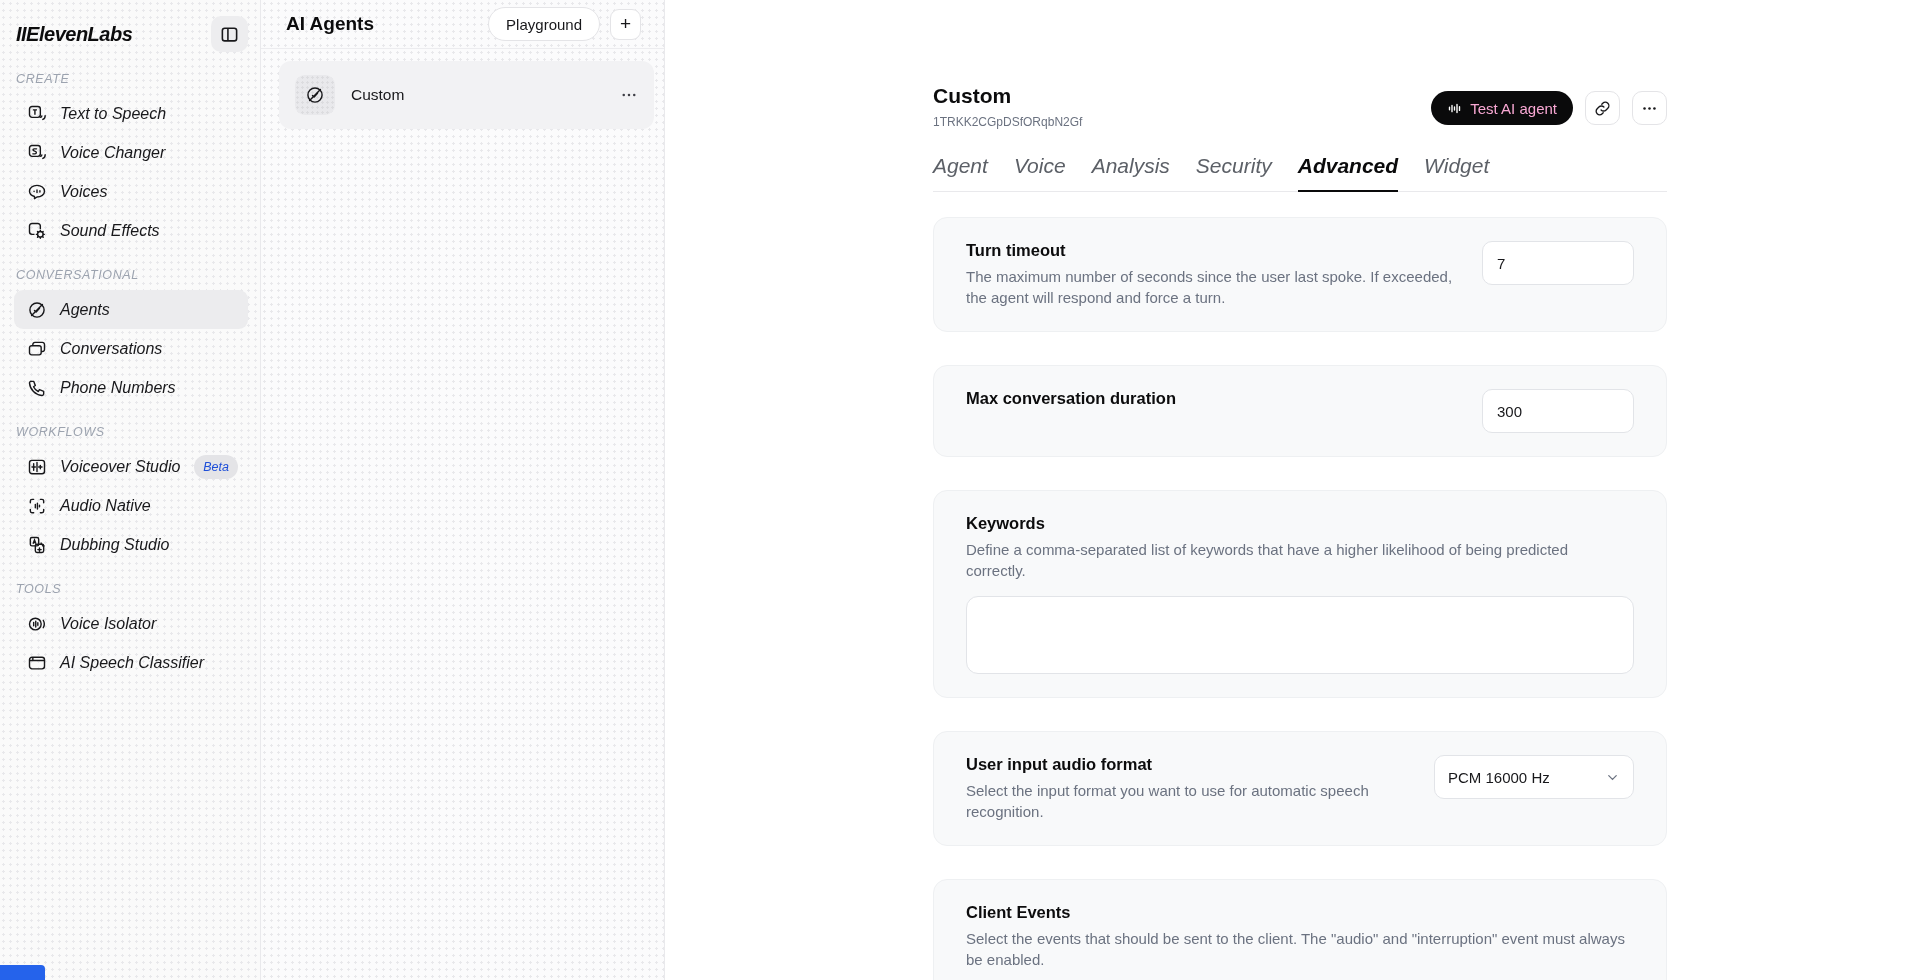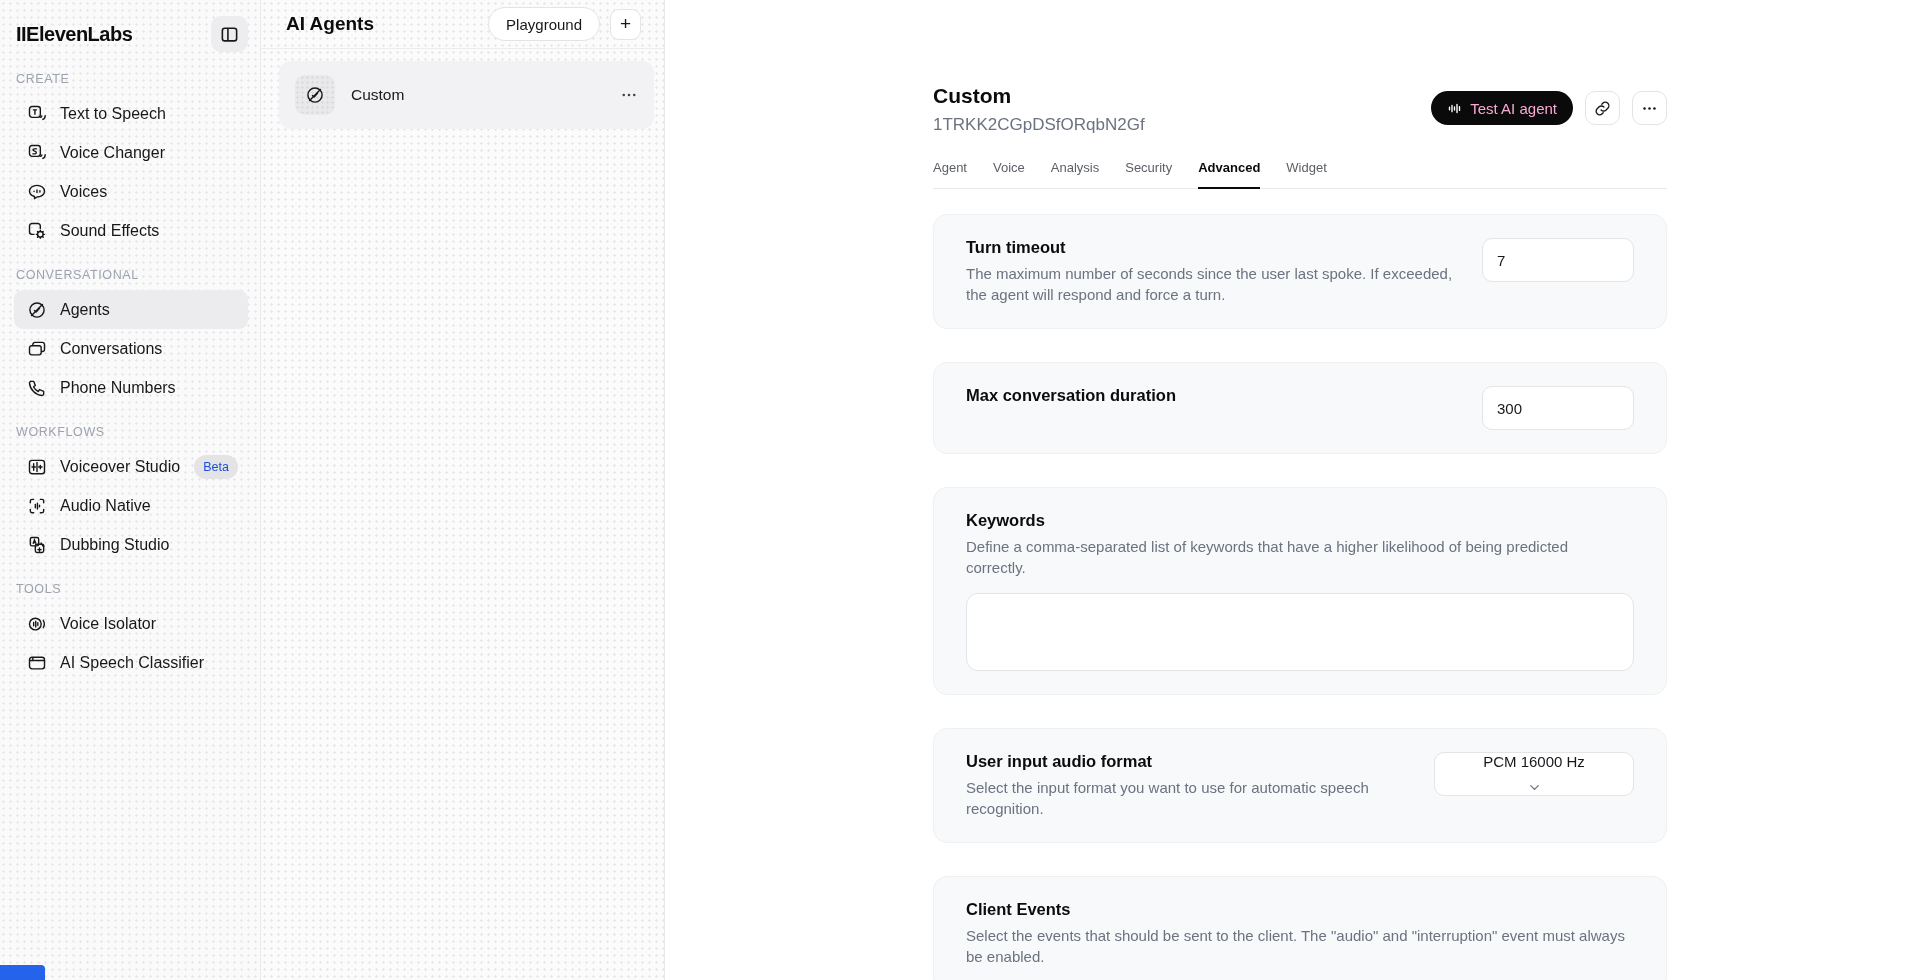--- a/index.html
+++ b/index.html
@@ -13,20 +13,21 @@
     background-image:radial-gradient(#e8e8eb 1px, transparent 1.2px);
     background-size:7px 7px;
   }
   svg { display:block; }
 
   
   .sidebar {
     width:261px; min-width:261px; height:100%;
     border-right:1px solid #e9e9ec; position:relative;
     padding:14px 12px 0 14px;
+    font-style:italic;
   }
   .sidebar-top { display:flex; align-items:center; justify-content:space-between; height:40px; margin-bottom:14px; }
   .logo { font-size:20px; font-weight:700; letter-spacing:-0.5px; color:#0c0c0d; padding-left:2px; }
   .panel-toggle-btn {
     width:37px; height:36px; border:none; border-radius:10px; background:#ededef;
     display:flex; align-items:center; justify-content:center; cursor:pointer;
   }
   .section-label {
     font-size:12.5px; font-weight:500; letter-spacing:0.6px; color:#9ca3af;
     margin:18px 0 8px 2px;
@@ -77,35 +78,35 @@
     display:flex; align-items:center; justify-content:center; margin-right:16px;
   }
   .agent-name { font-size:15.5px; font-weight:500; color:#18181b; }
   .row-more { margin-left:auto; color:#3f3f46; cursor:pointer; display:flex; }
 
   
   .main { flex:1; height:100%; background:#fff; overflow:hidden; }
   .main-inner { margin-left:268px; width:734px; }
   .page-header { display:flex; justify-content:space-between; align-items:flex-start; margin-top:84px; }
   .page-title { font-size:21px; font-weight:600; color:#0c0c0d; }
-  .agent-id { font-size:17px; color:#6b7280; margin-top:7px; }
+  .agent-id { font-size:12px; color:#6b7280; margin-top:7px; }
   .header-actions { display:flex; gap:12px; margin-top:7px; }
   .test-btn {
     height:34px; padding:0 16px; border:none; border-radius:999px; background:#0a0a0b;
     color:#f9a8d4; font-size:15px; font-weight:500; display:flex; align-items:center; gap:8px;
     cursor:pointer; font-family:inherit;
   }
   .icon-btn {
     width:35px; height:34px; border-radius:10px; border:1px solid #e4e4e7; background:#fff;
     display:flex; align-items:center; justify-content:center; cursor:pointer; color:#18181b;
   }
 
   .tabs { display:flex; gap:26px; margin-top:25px; border-bottom:1px solid #e9e9ec; }
   .tab {
-    font-size:13px; color:#5c6067; padding-bottom:13px; cursor:pointer; position:relative;
+    font-size:21px; color:#5c6067; padding-bottom:13px; cursor:pointer; position:relative;font-style:italic;
   }
   .tab.active { color:#0a0a0b; font-weight:600; }
   .tab.active::after {
     content:""; position:absolute; left:0; right:0; bottom:-1px; height:2px; background:#0a0a0b;
   }
 
   .cards { margin-top:25px; }
   .card {
     background:#f8f9fa; border:1px solid #eef0f2; border-radius:14px;
     padding:23px 32px; margin-bottom:33px;
@@ -119,21 +120,21 @@
     font-size:15px; color:#18181b; padding:0 14px; font-family:inherit; outline:none;
   }
   .keywords-area {
     display:block; width:100%; height:78px; margin-top:15px; border:1px solid #e2e4e8;
     border-radius:12px; background:#fff; resize:none; font-family:inherit; font-size:15px;
     padding:10px 14px; outline:none;
   }
   .select-control {
     width:200px; height:44px; border:1px solid #e2e4e8; border-radius:10px; background:#fff;
     display:flex; align-items:center; justify-content:space-between; padding:0 13px;
-    font-size:15px; color:#18181b; cursor:pointer;flex-direction:column;
+    font-size:15px; color:#18181b; cursor:pointer;
   }
 </style>
 </head>
 <body>
 
 <aside class="sidebar dotted">
   <div class="sidebar-top">
     <div class="logo">IIElevenLabs</div>
     <button class="panel-toggle-btn">
       <span>

